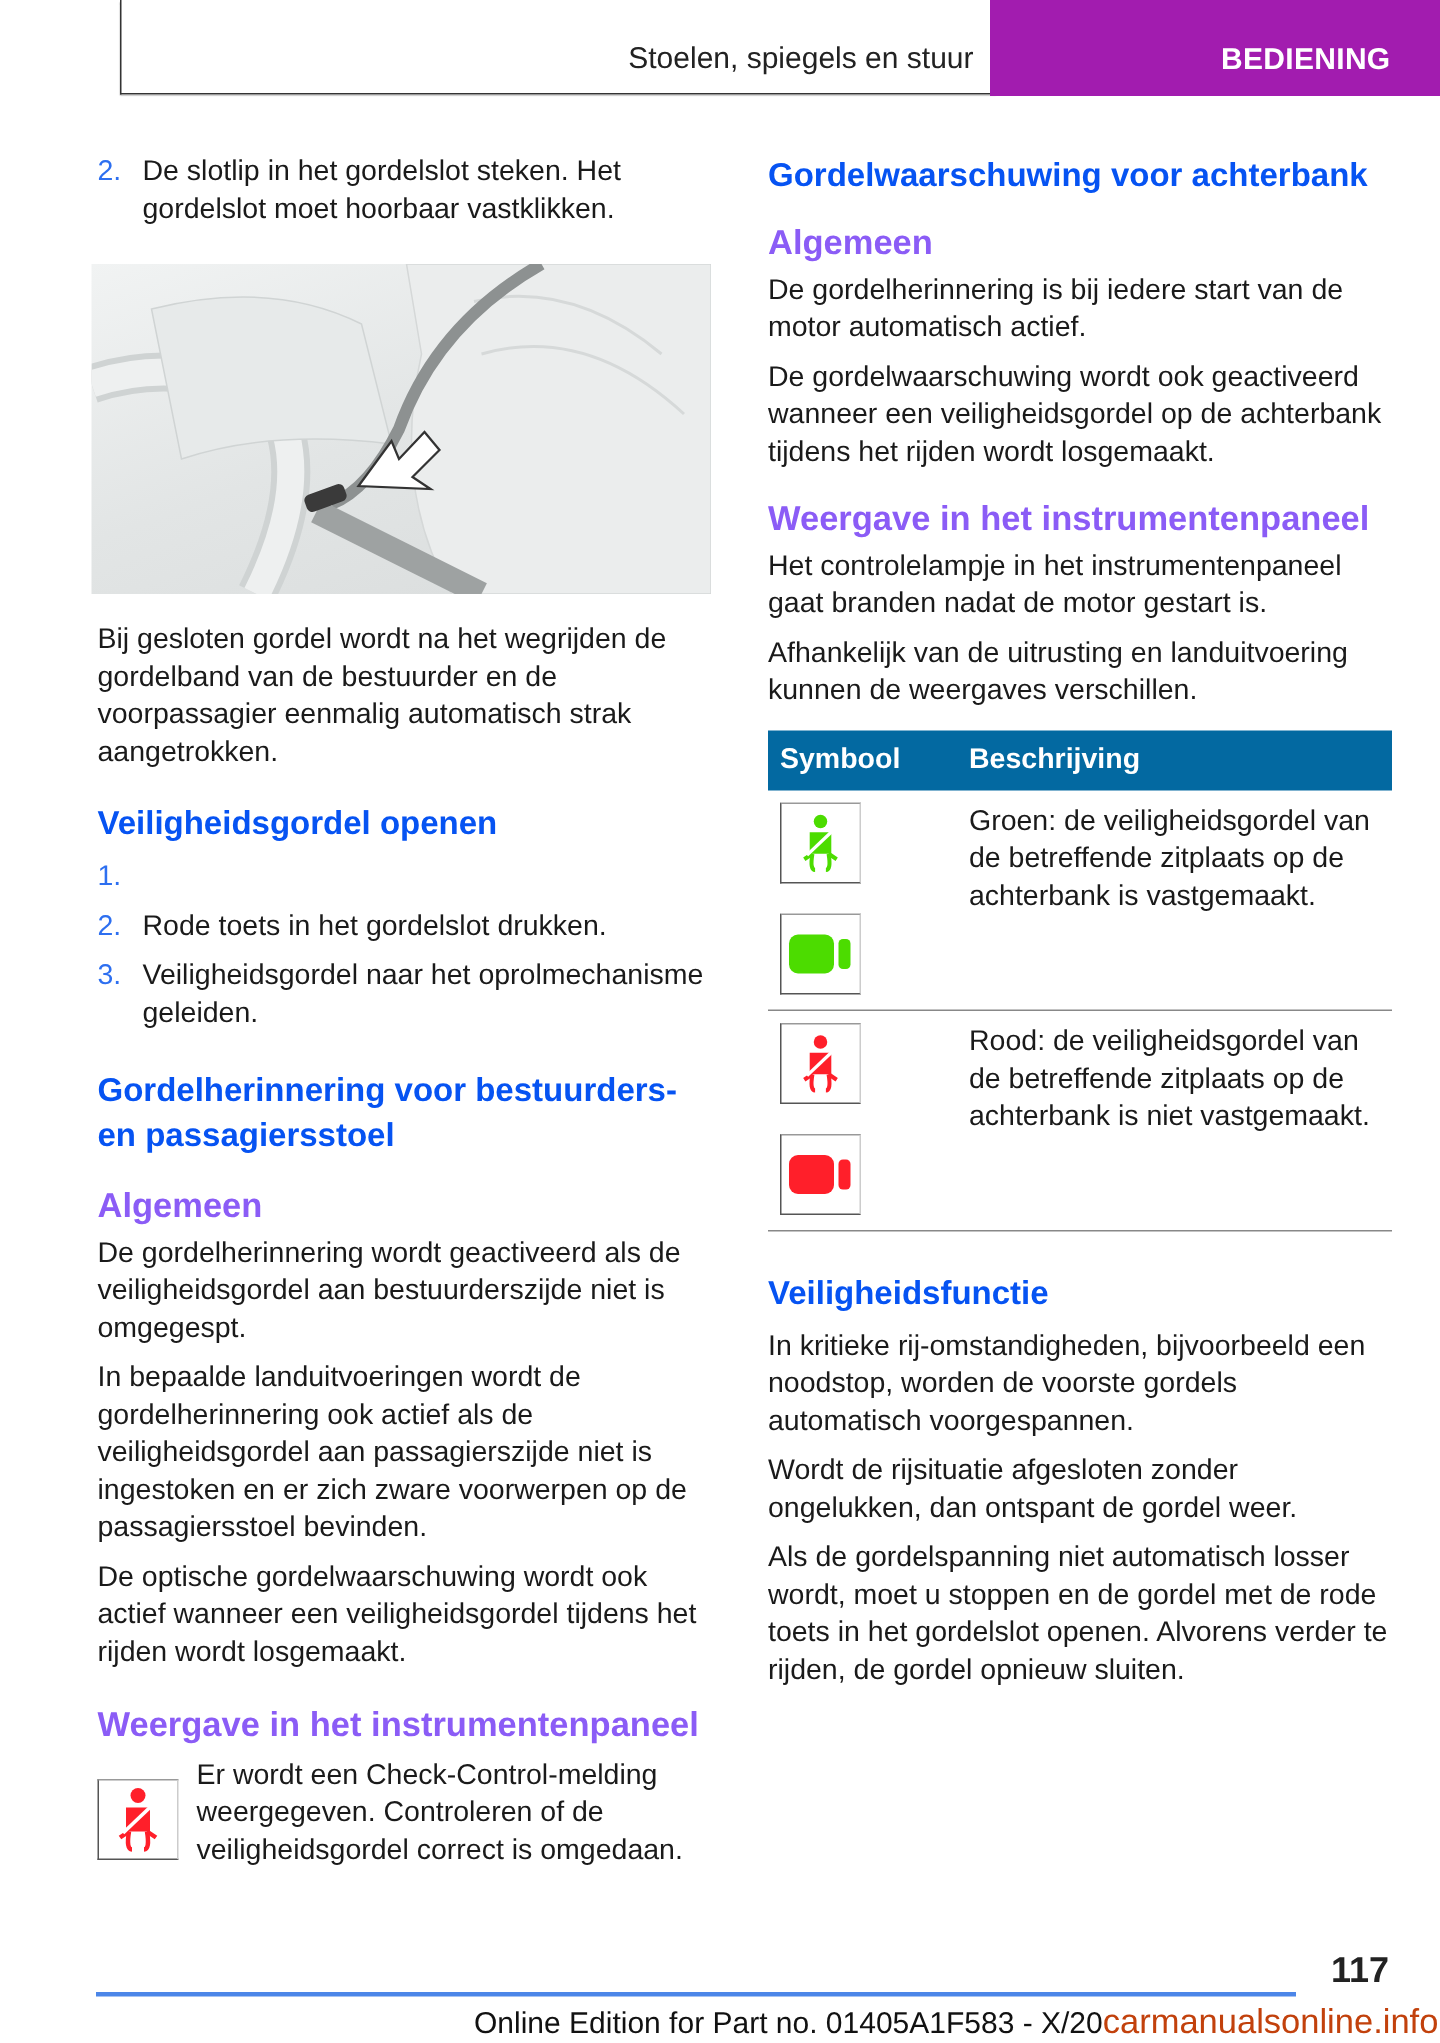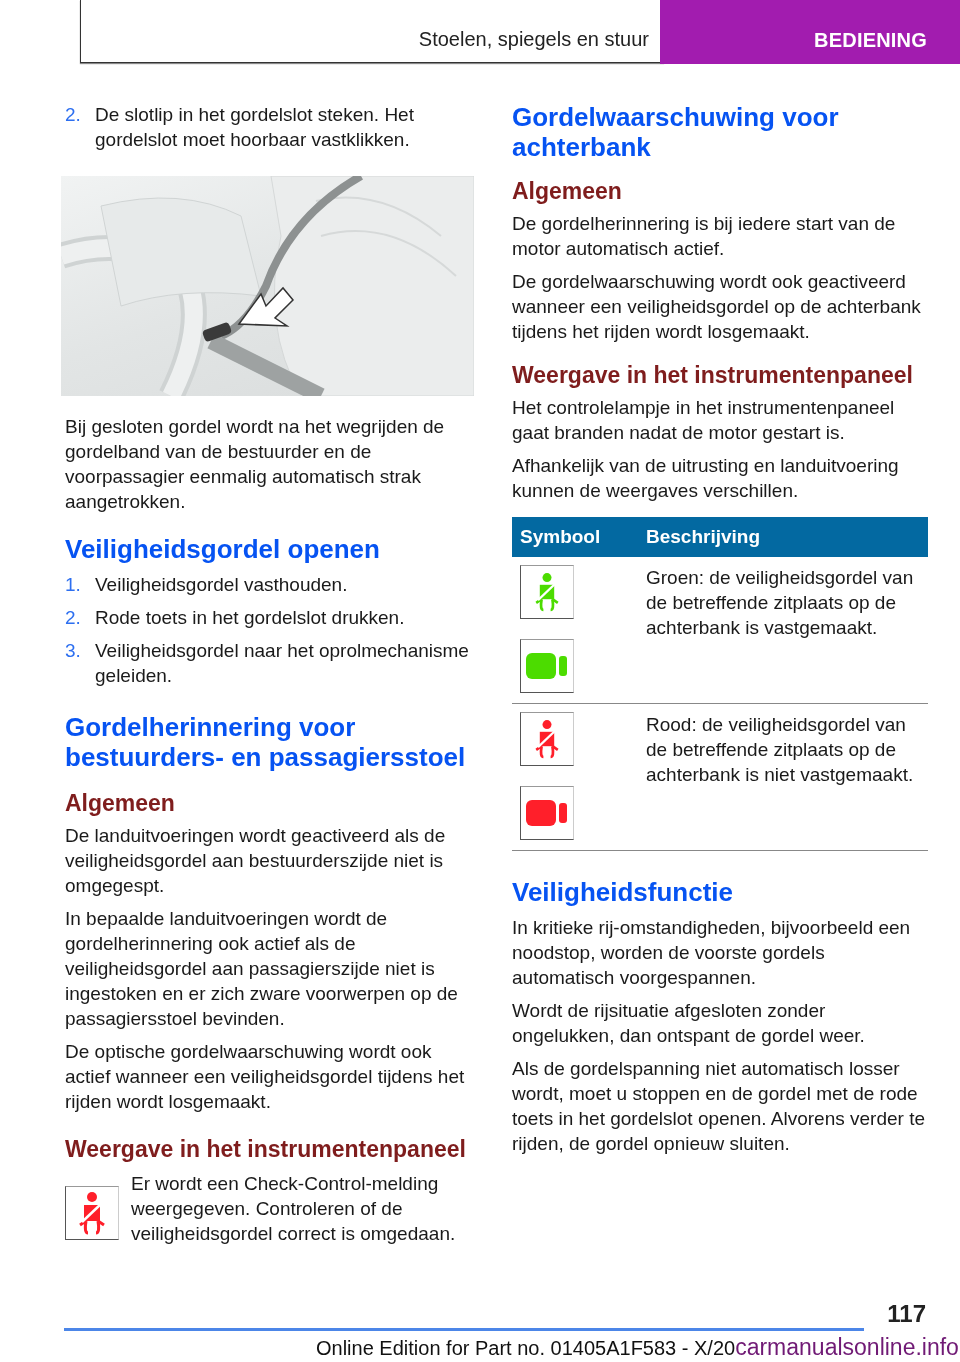--- a/index.html
+++ b/index.html
@@ -12,37 +12,37 @@
   .hdr-tab { position: absolute; left: 660px; top: 0; width: 300px; height: 64px;
              background: #a21caf; }
   .hdr-tab span { position: absolute; right: 33px; top: 29px; color: #fff;
                   font-weight: bold; font-size: 20px; letter-spacing: 0.2px; }
   .col { position: absolute; top: 102px; }
   .col-left { left: 65px; width: 410px; }
   .col-right { left: 512px; width: 416px; }
   p { margin: 0 0 8px 0; font-size: 19px; line-height: 25px; }
   .step { display: flex; font-size: 19px; line-height: 25px; margin-bottom: 8px; }
   .step .num { color: #2d6ff0; width: 30px; flex: none; }
-  h1 { color: #0653f2; font-size: 26px; line-height: 30px; margin: 0 0 8px 0; font-weight: bold; }
-  h2 { color: #7f1d1d; font-size: 23px; line-height: 27px; margin: 0 0 6px 0; font-weight: bold; }
+  h1 { color: #0653f2; font-size: 22px; line-height: 30px; margin: 0 0 8px 0; font-weight: bold; }
+  h2 { color: #8b5cf6; font-size: 23px; line-height: 27px; margin: 0 0 6px 0; font-weight: bold; }
   .photo { width: 413px; height: 220px; margin: 24px 0 18px -4px;
            background: linear-gradient(160deg, #f1f3f3 0%, #e2e5e5 50%, #d9dcdc 100%);
            position: relative; overflow: hidden; }
   .icon-box { width: 54px; height: 54px; border-left: 1.5px solid #555; border-bottom: 1.5px solid #555;
               border-top: 1px solid #999; border-right: 1px solid #ccc; box-sizing: border-box;
               background: #fff; display: flex; align-items: center; justify-content: center; }
   table.sym { border-collapse: collapse; width: 416px; margin-top: 14px; }
   table.sym th { background: #0369a1; color: #fff; text-align: left; font-size: 19px;
                  height: 40px; padding: 0 8px; font-weight: bold; }
   table.sym td { vertical-align: top; font-size: 19px; line-height: 25px; padding: 8px 8px 12px 8px;
                  border-bottom: 1px solid #888; }
   .footer-line { position: absolute; left: 64px; top: 1328px; width: 800px; height: 3px; background: #4c86e8; }
   .pagenum { position: absolute; right: 34px; top: 1300px; font-size: 24px; font-weight: bold; color: #222; }
   .footer-text { position: absolute; left: 316px; top: 1334px; font-size: 20px; color: #111; white-space: nowrap; }
-  .footer-text .wm { color: #701a75; font-size: 23px; }
+  .footer-text .wm { color: #c2410c; font-size: 23px; }
 </style>
 </head>
 <body>
 
 <div class="hdr-box">
   <span class="hdr-section">Stoelen, spiegels en stuur</span>
 </div>
 <div class="hdr-tab">
   <span>BEDIENING</span>
 </div>
@@ -66,34 +66,33 @@
       <rect x="142" y="150" width="28" height="12" rx="4" fill="#3a3a3a" transform="rotate(-20 156 156)"></rect>
       <path d="M178 148 L200 118 L205 130 L222 112 L232 124 L214 142 L226 150 Z" fill="#ffffff" stroke="#333" stroke-width="1.5"></path>
     </svg>
   </div>
 
   <p>Bij gesloten gordel wordt na het wegrijden de gordelband van de bestuurder en de voorpassagier eenmalig automatisch strak aangetrokken.</p>
 
   <h1 style="margin-top:20px">Veiligheidsgordel openen</h1>
   <div class="step">
     <span class="num">1.</span>
-    <span>Veiligheidsgordel vasthouden.</span>
   </div>
   <div class="step">
     <span class="num">2.</span>
     <span>Rode toets in het gordelslot drukken.</span>
   </div>
   <div class="step">
     <span class="num">3.</span>
     <span>Veiligheidsgordel naar het oprolmechanisme geleiden.</span>
   </div>
 
   <h1 style="margin-top:24px">Gordelherinnering voor bestuurders- en passagiersstoel</h1>
   <h2 style="margin-top:18px">Algemeen</h2>
-  <p>De landuitvoeringen wordt geactiveerd als de veiligheidsgordel aan bestuurderszijde niet is omgegespt.</p>
+  <p>De gordelherinnering wordt geactiveerd als de veiligheidsgordel aan bestuurderszijde niet is omgegespt.</p>
   <p>In bepaalde landuitvoeringen wordt de gordelherinnering ook actief als de veiligheidsgordel aan passagierszijde niet is ingestoken en er zich zware voorwerpen op de passagiersstoel bevinden.</p>
   <p>De optische gordelwaarschuwing wordt ook actief wanneer een veiligheidsgordel tijdens het rijden wordt losgemaakt.</p>
 
   <h2 style="margin-top:22px">Weergave in het instrumentenpaneel</h2>
   <div style="display:flex; gap:12px; margin-top:8px;align-items:center;">
     <div class="icon-box" style="margin-top:8px; flex:none;">
       <svg width="40" height="44" viewBox="0 0 40 44">
         <circle cx="20" cy="6" r="5" fill="#ff1f2a"></circle>
         <path d="M12 14 H28 V30 H12 Z" fill="#ff1f2a"></path>
         <path d="M8 34 L14 30 M32 34 L26 30" stroke="#ff1f2a" stroke-width="3"></path>

